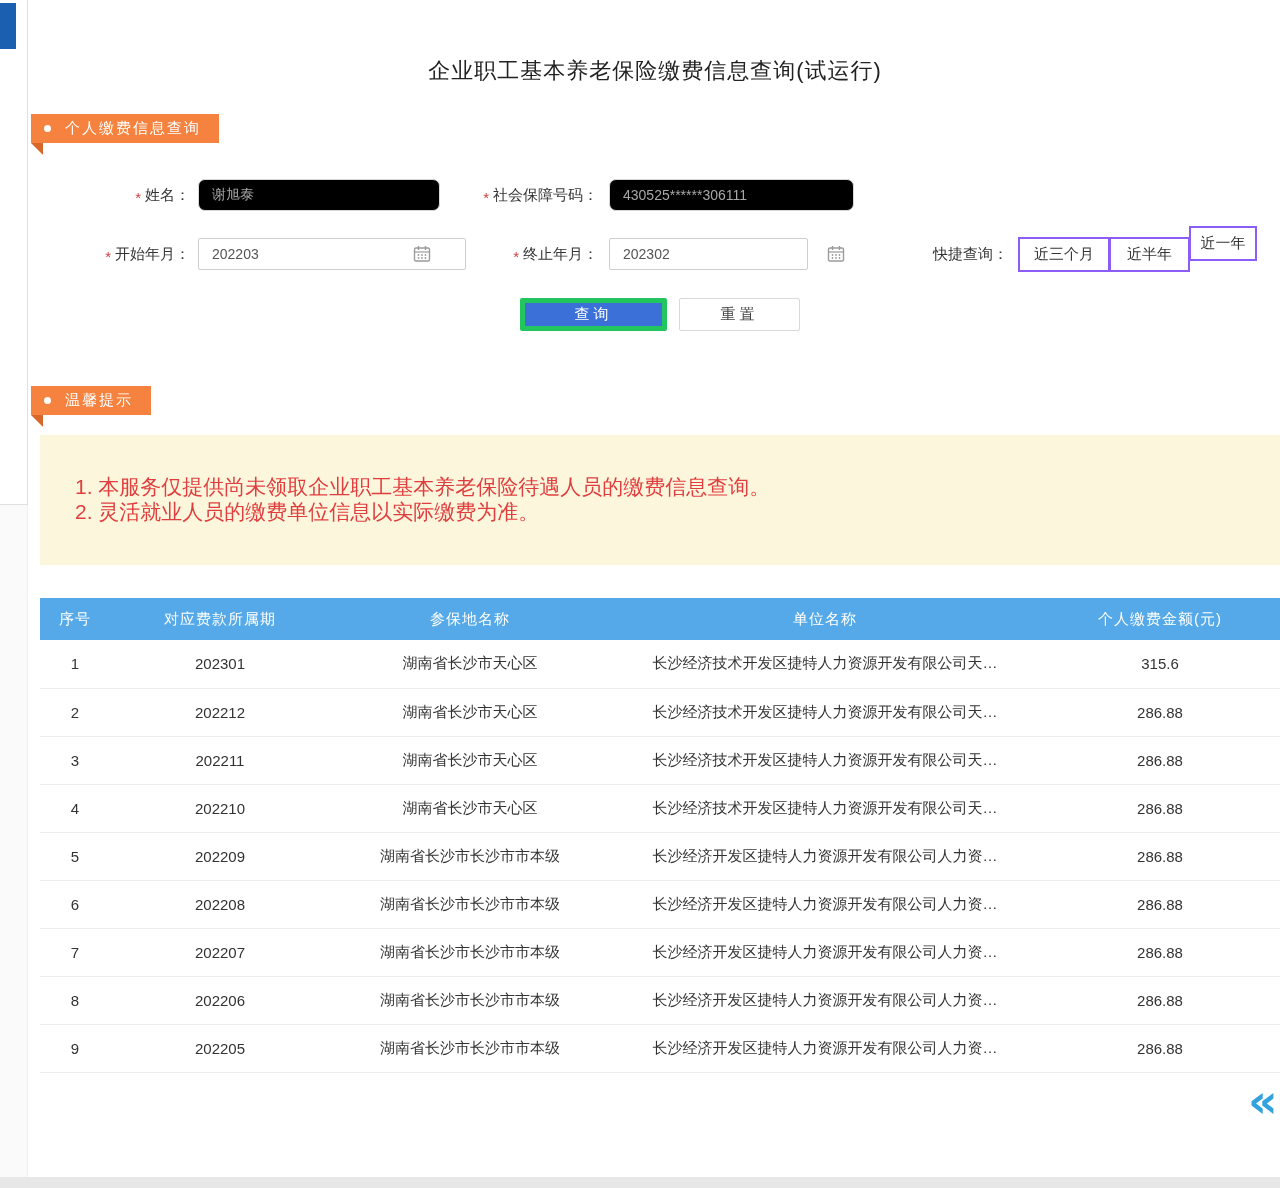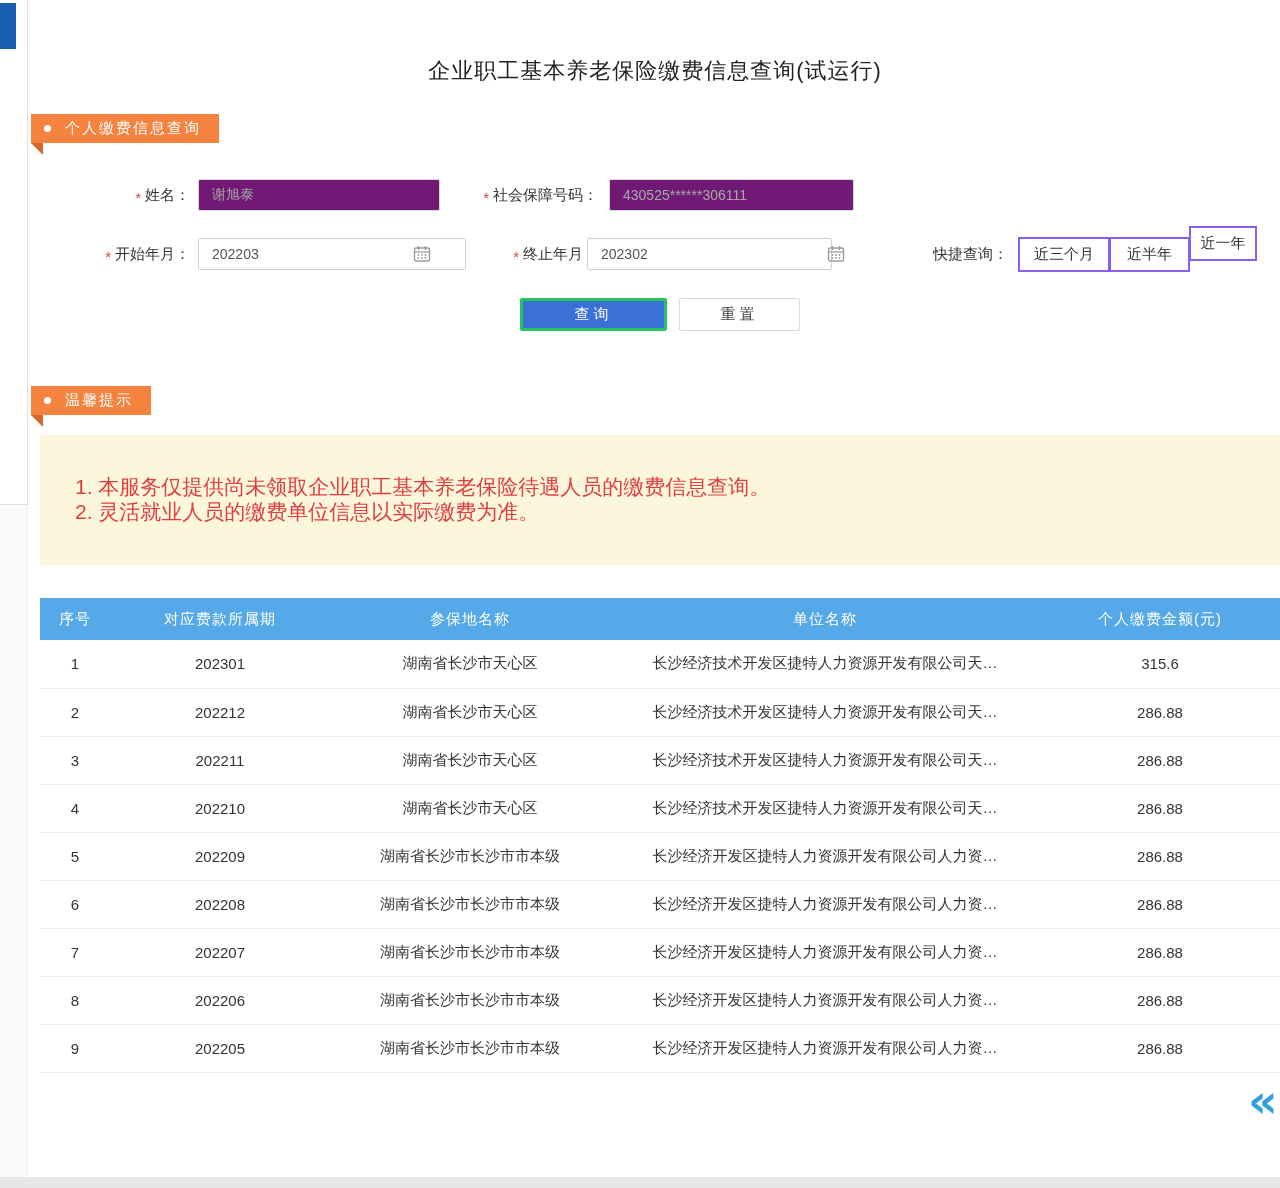--- a/index.html
+++ b/index.html
@@ -98,24 +98,25 @@
     border: 1px solid #cfcfcf;
     border-radius: 2px;
     font-size: 14px;
     padding: 0 30px 0 13px;
     background: #fff;
     color: #555;
     font-family: "Liberation Sans", "DejaVu Sans", sans-serif;
     outline: none;
   }
   .txt-input.disabled {
-    background: #701a75;
+    background: #000000;
     border-color: #d8d8d8;
     color: #a8a8a8;
     padding-right: 14px;
+    border-radius: 7px;
   }
   .cal-icon {
     position: absolute;
     width: 18px; height: 18px;
     cursor: pointer;
   }
   .quick-btn {
     position: absolute;
     height: 35px;
     background: #fff;
@@ -129,21 +130,21 @@
     position: absolute;
     height: 33px;
     border-radius: 2px;
     font-size: 15px;
     cursor: pointer;
     letter-spacing: 4px;
     font-family: "Liberation Sans", "DejaVu Sans", sans-serif;
   }
   .btn-primary {
     background: #3b70d9;
-    border: 3px solid #22c55e;
+    border: 5px solid #22c55e;
     color: #fff;
   }
   .btn-plain {
     background: #fff;
     border: 1px solid #d9d9d9;
     color: #444;
   }
   
   .notice {
     position: absolute; left: 40px; top: 435px;
@@ -237,21 +238,21 @@
       <circle cx="12.5" cy="10" r="0.9" fill="#9b9b9b"></circle>
     <circle cx="5.5" cy="13" r="0.9" fill="#9b9b9b"></circle>
       <circle cx="9" cy="13" r="0.9" fill="#9b9b9b"></circle>
       <circle cx="12.5" cy="13" r="0.9" fill="#9b9b9b"></circle>
   </svg>
 
   <div class="fg" style="left:430px; top:238px; width:168px;">
     <span class="req">*</span>
     <span>终止年月：</span>
   </div>
-  <input class="txt-input" style="left: 587px; top: 238px; width: 245px;" value="202302">
+  <input class="txt-input" style="left: 609px; top: 238px; width: 199px;" value="202302">
   <svg class="cal-icon" style="left:827px; top:245px;" viewBox="0 0 18 18">
     <rect x="1.5" y="3" width="15" height="13" rx="1.5" fill="none" stroke="#9b9b9b" stroke-width="1.4"></rect>
     <line x1="5.5" y1="1" x2="5.5" y2="5" stroke="#9b9b9b" stroke-width="1.4"></line>
     <line x1="12.5" y1="1" x2="12.5" y2="5" stroke="#9b9b9b" stroke-width="1.4"></line>
     <line x1="1.5" y1="7" x2="16.5" y2="7" stroke="#9b9b9b" stroke-width="1.2"></line>
     <circle cx="5.5" cy="10" r="0.9" fill="#9b9b9b"></circle>
       <circle cx="9" cy="10" r="0.9" fill="#9b9b9b"></circle>
       <circle cx="12.5" cy="10" r="0.9" fill="#9b9b9b"></circle>
     <circle cx="5.5" cy="13" r="0.9" fill="#9b9b9b"></circle>
       <circle cx="9" cy="13" r="0.9" fill="#9b9b9b"></circle>

